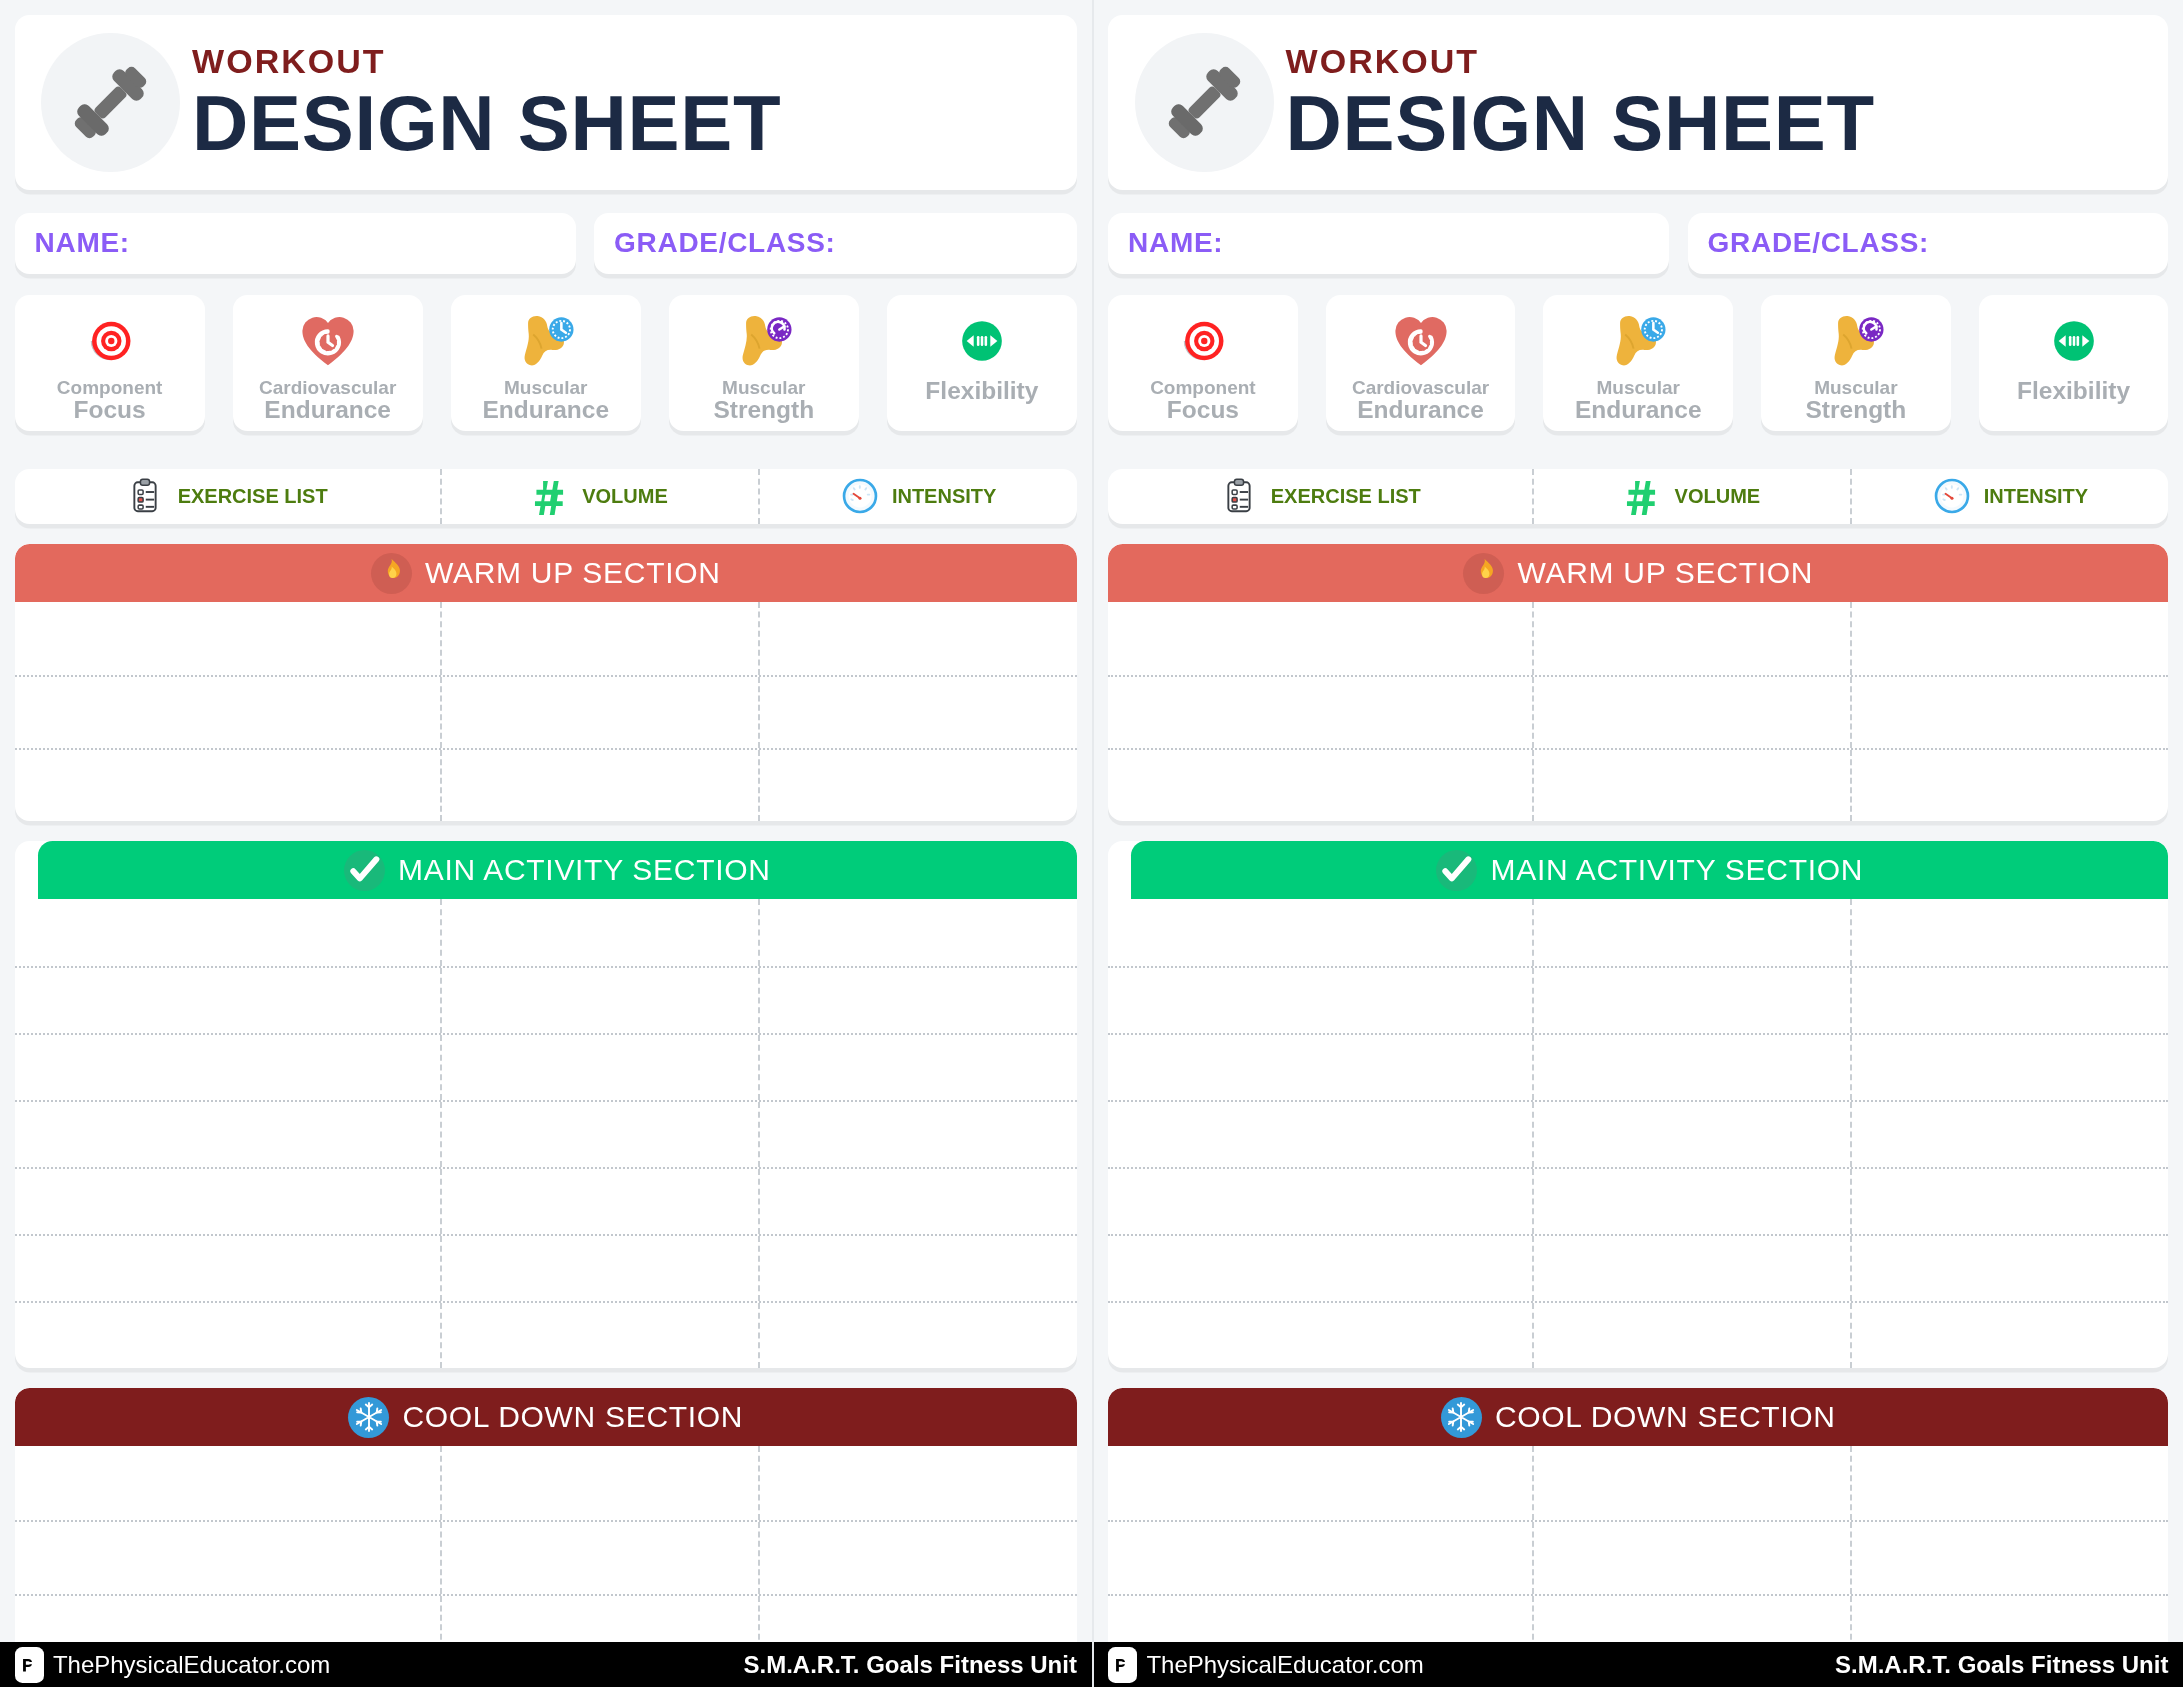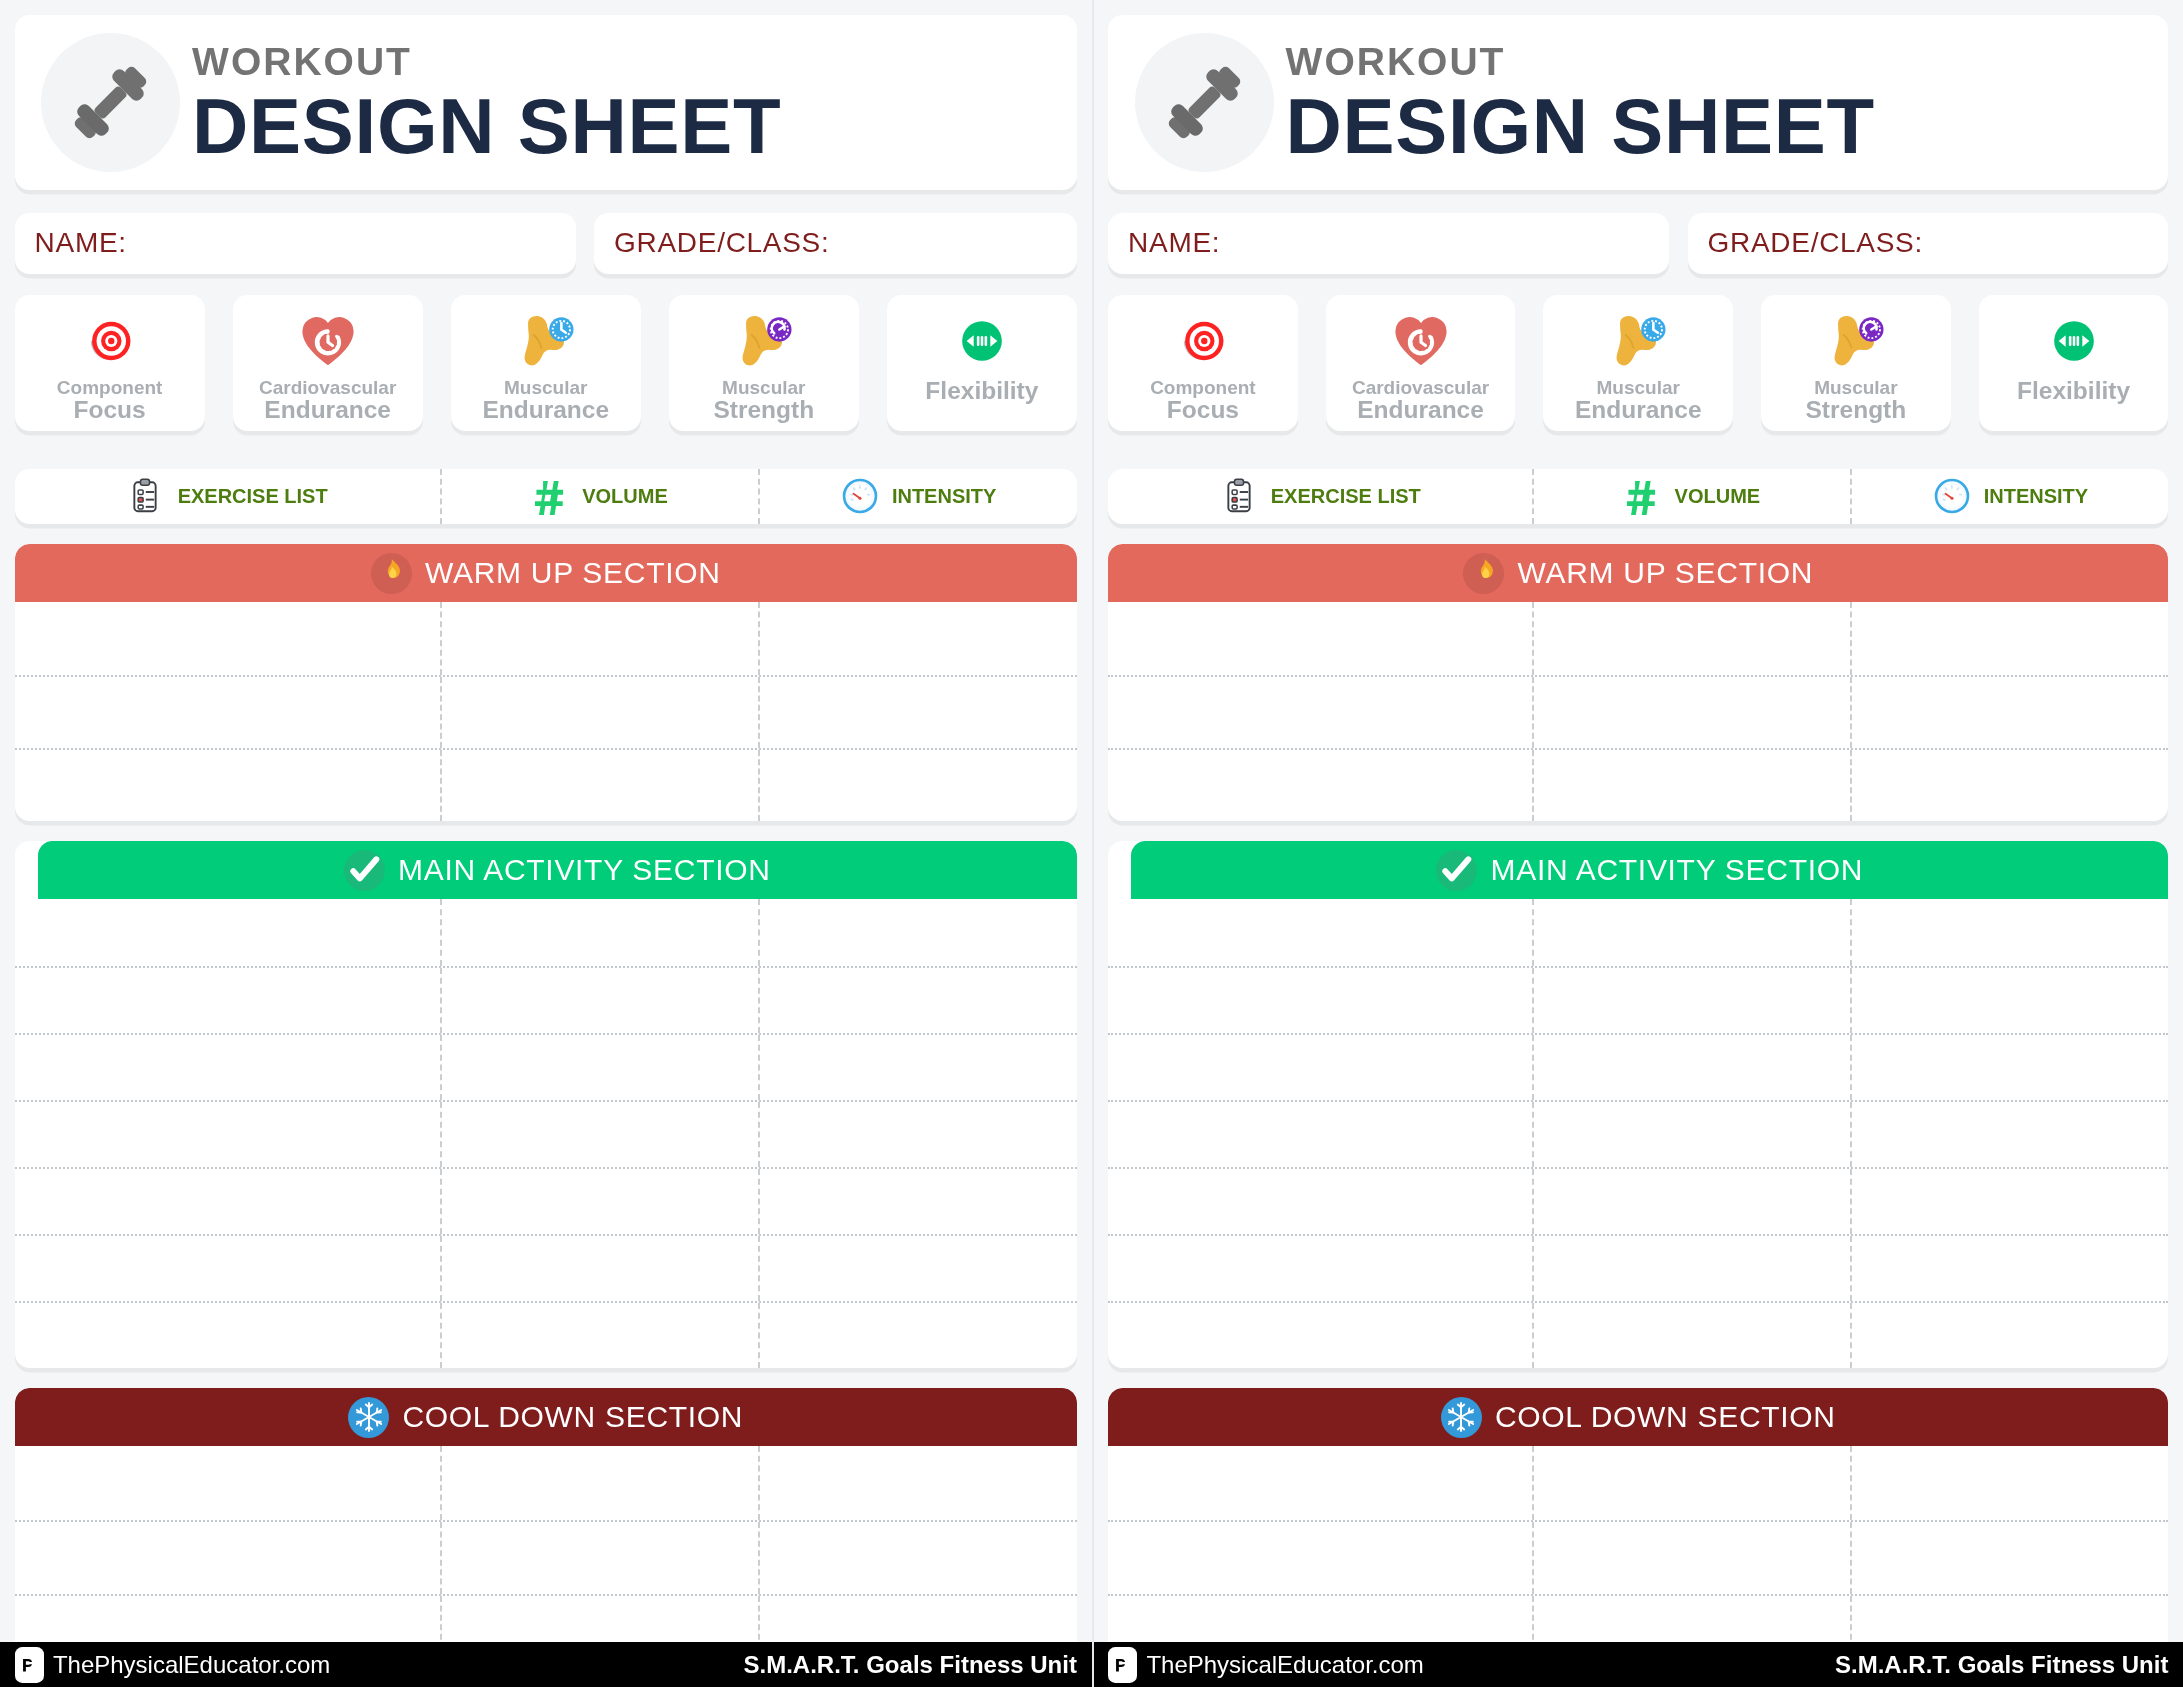--- a/index.html
+++ b/index.html
@@ -40,36 +40,36 @@
   .logo-circle{
     width:139px;height:139px;border-radius:50%;
     background:#f2f4f6;
     flex:0 0 139px;
     display:flex;align-items:center;justify-content:center;
     margin-right:12px;
   }
   .dumbbell{ width:99px;height:99px; }
   .title-block{ display:flex;flex-direction:column; justify-content:center; }
   .title-small{
-    font-size:39px; font-weight:bold; color:#737373;
+    font-size:34px; font-weight:bold; color:#7f1d1d;
     letter-spacing:2px; line-height:1.0;
     margin-bottom:8px;
   }
   .title-big{
     font-size:78px; font-weight:bold; color:#1c2a44;
     letter-spacing:0.7px; line-height:0.95;
     white-space:nowrap;
   }
 
   
   .name-row{ display:flex; gap:18.5px; margin-bottom:21px; }
   .name-field{
     height:61px; display:flex; align-items:center;
     padding-left:20px;
-    font-size:28px; font-weight:normal; color:#7f1d1d;
+    font-size:28px; font-weight:bold; color:#8b5cf6;
     letter-spacing:0.7px;
   }
   .name-field.n1{ flex:0 0 561px; }
   .name-field.n2{ flex:1; }
 
   
   .comp-row{ display:flex; gap:28px; margin-bottom:38px; }
   .comp-card{
     flex:1;
     height:136px;

